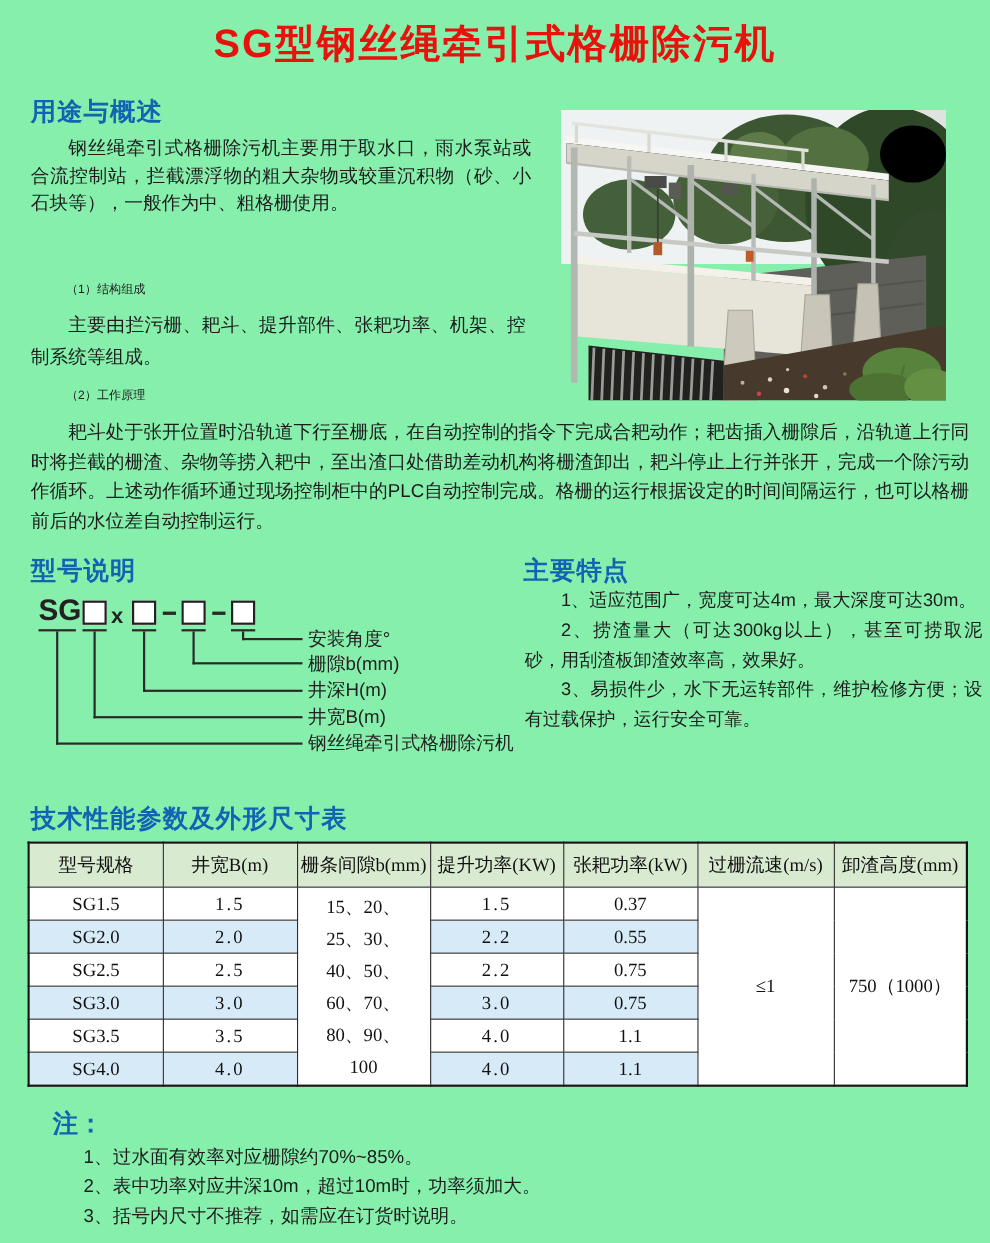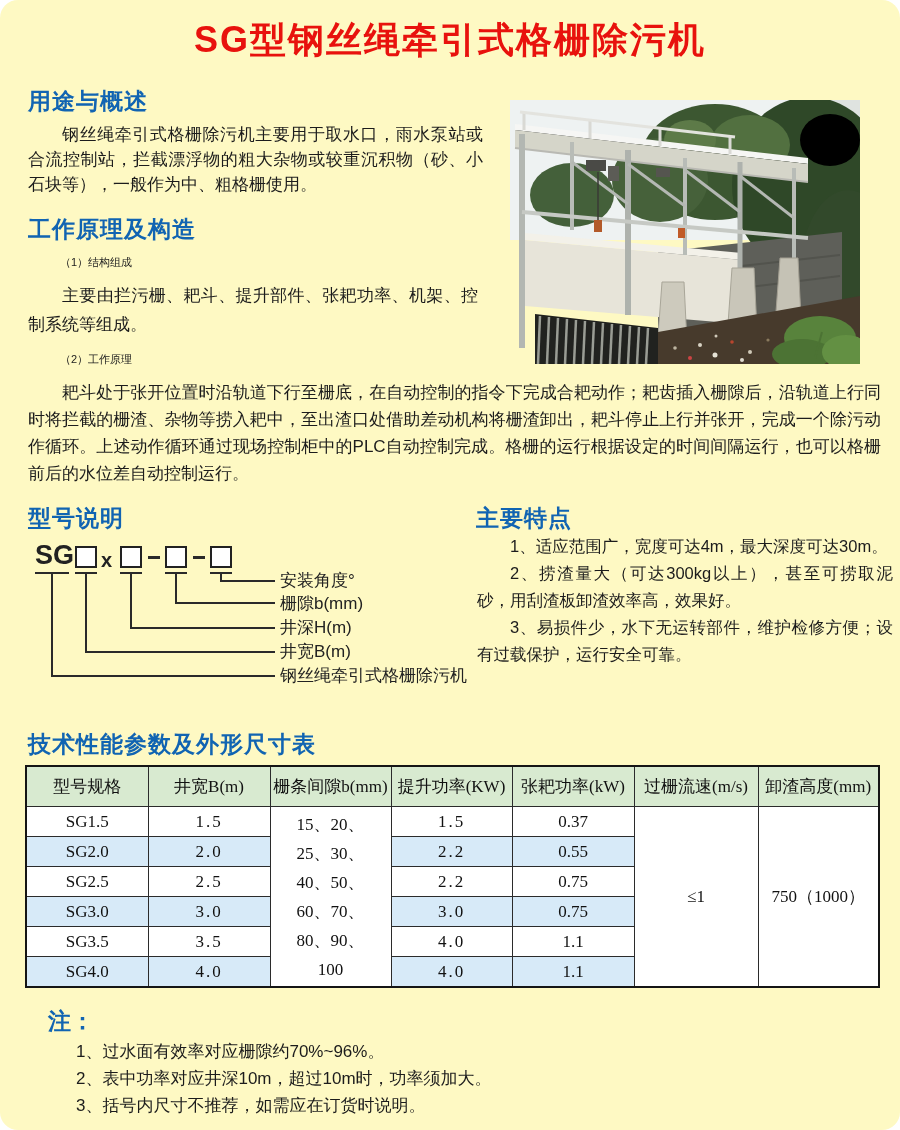--- a/index.html
+++ b/index.html
@@ -5,22 +5,22 @@
   :root{
     --title-red:#e8120d;
     --heading-blue:#1164b2;
     --table-header-green:#d8ead0;
     --row-blue:#d7eaf8;
     --ink:#1c1c1c;
     --line:#2a2a2a;
   }
   html,body{margin:0;padding:0;background:#fff;}
   .page{
-    position:relative;width:900px;height:1130px;background:#fef9c3;overflow:hidden;
-    font-family:"Liberation Sans","DejaVu Sans",sans-serif;color:var(--ink);border-radius:18px;
+    position:relative;width:900px;height:1130px;background:#86efac;overflow:hidden;
+    font-family:"Liberation Sans","DejaVu Sans",sans-serif;color:var(--ink);
   }
   .abs{position:absolute;}
   .doc-title{
     top:16px;left:0;width:900px;text-align:center;
     font-size:36px;font-weight:bold;color:var(--title-red);letter-spacing:2px;
   }
   .h2{
     font-size:23px;font-weight:bold;color:var(--heading-blue);letter-spacing:1px;
     white-space:nowrap;
   }
@@ -159,21 +159,20 @@
           <circle cx="165" cy="248" r="1.8" fill="#bdb4a0"></circle>
       </g>
 
       <ellipse cx="310" cy="238" rx="36" ry="22" fill="#58833c"></ellipse>
       <ellipse cx="292" cy="254" rx="30" ry="15" fill="#4c7334"></ellipse>
       <ellipse cx="336" cy="252" rx="24" ry="17" fill="#639043"></ellipse>
       <line x1="305" y1="258" x2="312" y2="232" stroke="#4c7334" stroke-width="2"></line>
     </svg>
   </div>
 
-  <div class="abs h2" style="left:28px;top:214px;">工作原理及构造</div>
   <div class="abs sub-title" style="left:60px;top:255px;">（1）结构组成</div>
   <div class="abs body-text indent" style="left:28px;top:281px;width:450px;line-height:29px;">主要由拦污栅、耙斗、提升部件、张耙功率、机架、控制系统等组成。</div>
   <div class="abs sub-title" style="left:60px;top:352px;">（2）工作原理</div>
   <div class="abs body-text indent" style="left:28px;top:379px;width:853px;line-height:27px;">耙斗处于张开位置时沿轨道下行至栅底，在自动控制的指令下完成合耙动作；耙齿插入栅隙后，沿轨道上行同时将拦截的栅渣、杂物等捞入耙中，至出渣口处借助差动机构将栅渣卸出，耙斗停止上行并张开，完成一个除污动作循环。上述动作循环通过现场控制柜中的PLC自动控制完成。格栅的运行根据设定的时间间隔运行，也可以格栅前后的水位差自动控制运行。</div>
 
   <div class="abs h2" style="left:28px;top:503px;">型号说明</div>
 
   <div class="abs code-sg" style="left:35px;top:540px;">SG</div>
   <div class="abs code-box" style="left:75px;top:546px;"></div>
   <div class="abs code-x" style="left:101px;top:550px;">x</div>
@@ -278,18 +277,18 @@
         <td>SG4.0</td>
         <td class="sp">4.0</td>
         <td class="sp">4.0</td>
         <td>1.1</td>
       </tr>
     </tbody>
   </table>
 
   <div class="abs note-head" style="left:48px;top:1006px;">注：</div>
   <div class="abs notes" style="left:76px;top:1038px;width:700px;">
-    <div>1、过水面有效率对应栅隙约70%~96%。</div>
+    <div>1、过水面有效率对应栅隙约70%~85%。</div>
     <div>2、表中功率对应井深10m，超过10m时，功率须加大。</div>
     <div>3、括号内尺寸不推荐，如需应在订货时说明。</div>
   </div>
 
 </div>
 
 </body></html>

